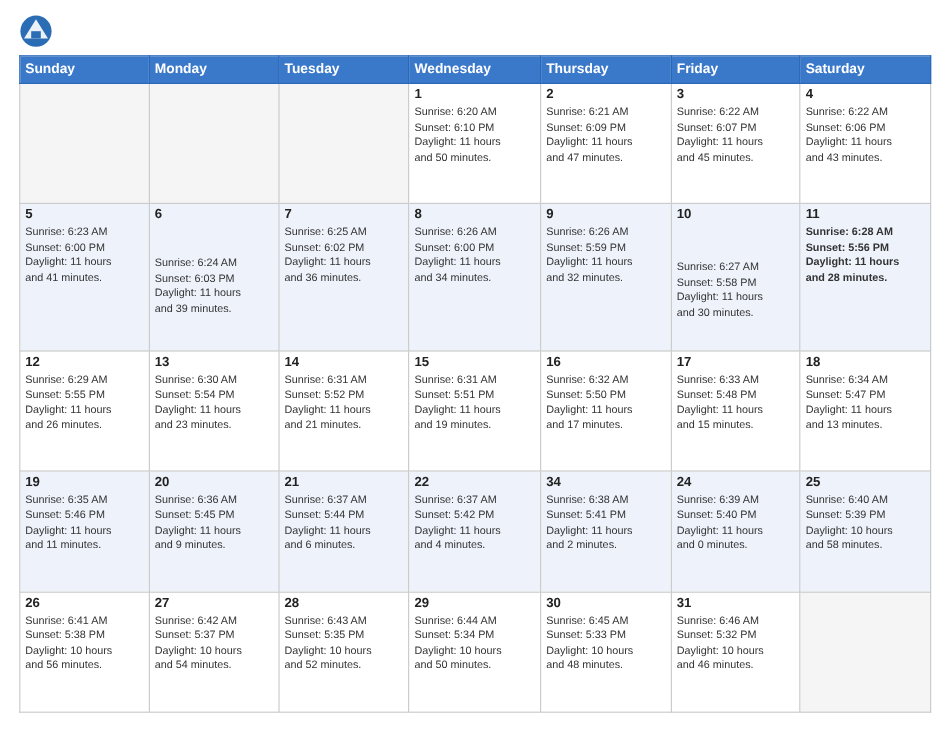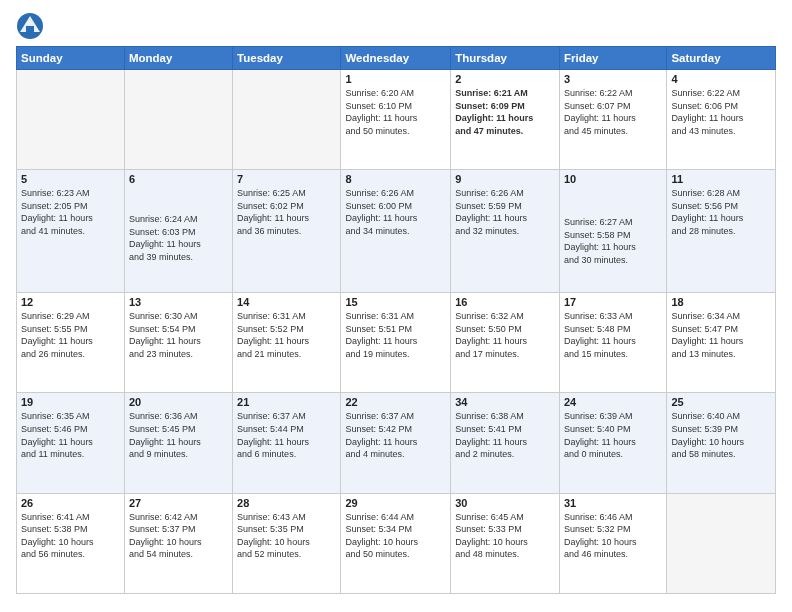--- a/index.html
+++ b/index.html
@@ -143,21 +143,21 @@
           <td class="empty"></td>
           <td>
             <div class="day-num">1</div>
             <div class="day-info" style="white-space: pre-line;">Sunrise: 6:20 AM
 Sunset: 6:10 PM
 Daylight: 11 hours
 and 50 minutes.</div>
           </td>
           <td>
             <div class="day-num">2</div>
-            <div class="day-info" style="white-space: pre-line; font-weight: bold;">Sunrise: 6:21 AM
+            <div class="day-info" style="white-space: pre-line;">Sunrise: 6:21 AM
 Sunset: 6:09 PM
 Daylight: 11 hours
 and 47 minutes.</div>
           </td>
           <td>
             <div class="day-num">3</div>
             <div class="day-info" style="white-space: pre-line;">Sunrise: 6:22 AM
 Sunset: 6:07 PM
 Daylight: 11 hours
 and 45 minutes.</div>
@@ -167,21 +167,21 @@
             <div class="day-info" style="white-space: pre-line;">Sunrise: 6:22 AM
 Sunset: 6:06 PM
 Daylight: 11 hours
 and 43 minutes.</div>
           </td>
         </tr>
         <tr class="row-alt">
           <td>
             <div class="day-num">5</div>
             <div class="day-info" style="white-space: pre-line;">Sunrise: 6:23 AM
-Sunset: 2:05 PM
+Sunset: 6:00 PM
 Daylight: 11 hours
 and 41 minutes.</div>
           </td>
           <td>
             <div class="day-num">6</div>
             <div class="day-info" style="white-space: pre-line; margin-top: 28px;">Sunrise: 6:24 AM
 Sunset: 6:03 PM
 Daylight: 11 hours
 and 39 minutes.</div>
           </td>
@@ -208,21 +208,21 @@
           </td>
           <td>
             <div class="day-num">10</div>
             <div class="day-info" style="white-space: pre-line; margin-top: 31px;">Sunrise: 6:27 AM
 Sunset: 5:58 PM
 Daylight: 11 hours
 and 30 minutes.</div>
           </td>
           <td>
             <div class="day-num">11</div>
-            <div class="day-info" style="white-space: pre-line;">Sunrise: 6:28 AM
+            <div class="day-info" style="white-space: pre-line; font-weight: bold;">Sunrise: 6:28 AM
 Sunset: 5:56 PM
 Daylight: 11 hours
 and 28 minutes.</div>
           </td>
         </tr>
         <tr>
           <td>
             <div class="day-num">12</div>
             <div class="day-info" style="white-space: pre-line;">Sunrise: 6:29 AM
 Sunset: 5:55 PM

